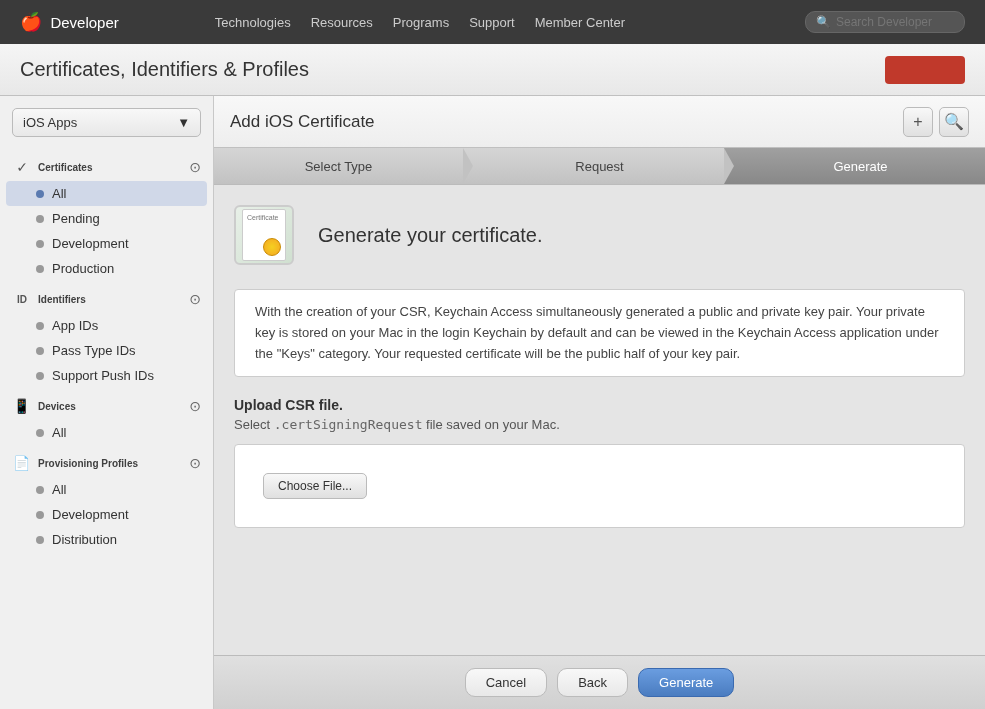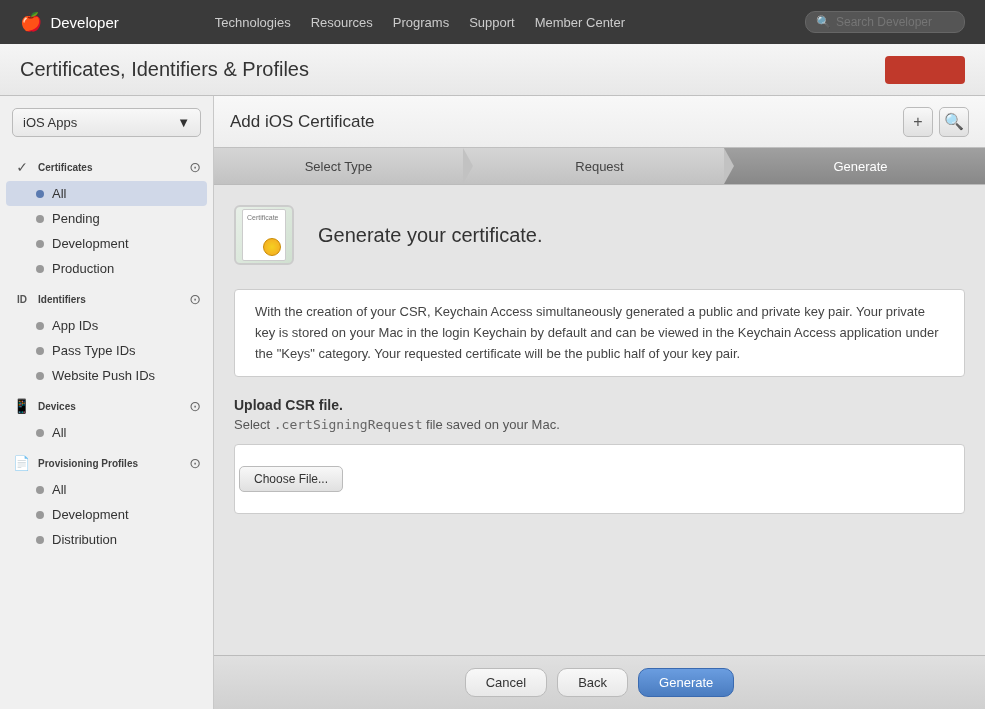--- a/index.html
+++ b/index.html
@@ -343,21 +343,21 @@
       margin-bottom: 12px;
     }
     .upload-sublabel code {
       font-family: monospace;
       color: #666;
     }
     .upload-area {
       background: white;
       border: 1px solid #ccc;
       border-radius: 4px;
-      padding: 4px;
+      padding: 28px;
       min-height: 70px;
       display: flex;
       align-items: center;
     }
     .choose-file-btn {
       background: linear-gradient(to bottom, #f8f8f8, #e0e0e0);
       border: 1px solid #bbb;
       border-radius: 5px;
       padding: 5px 14px;
       font-size: 12px;
@@ -456,21 +456,21 @@
     <div class="sidebar-item">
       <div class="sidebar-item-dot"></div>
       <span>App IDs</span>
     </div>
     <div class="sidebar-item">
       <div class="sidebar-item-dot"></div>
       <span>Pass Type IDs</span>
     </div>
     <div class="sidebar-item">
       <div class="sidebar-item-dot"></div>
-      <span>Website Push IDs</span>
+      <span>Support Push IDs</span>
     </div>
 
     <div class="sidebar-section-header">
       <div class="sidebar-section-icon">📱</div>
       <span class="sidebar-section-label">Devices</span>
       <span class="sidebar-chevron">⊙</span>
     </div>
     <div class="sidebar-item">
       <div class="sidebar-item-dot"></div>
       <span>All</span>

